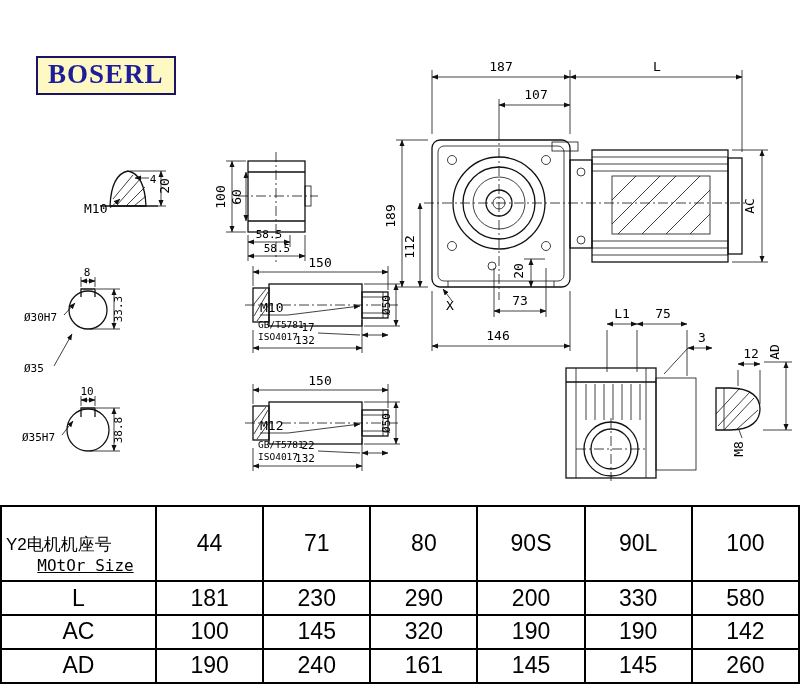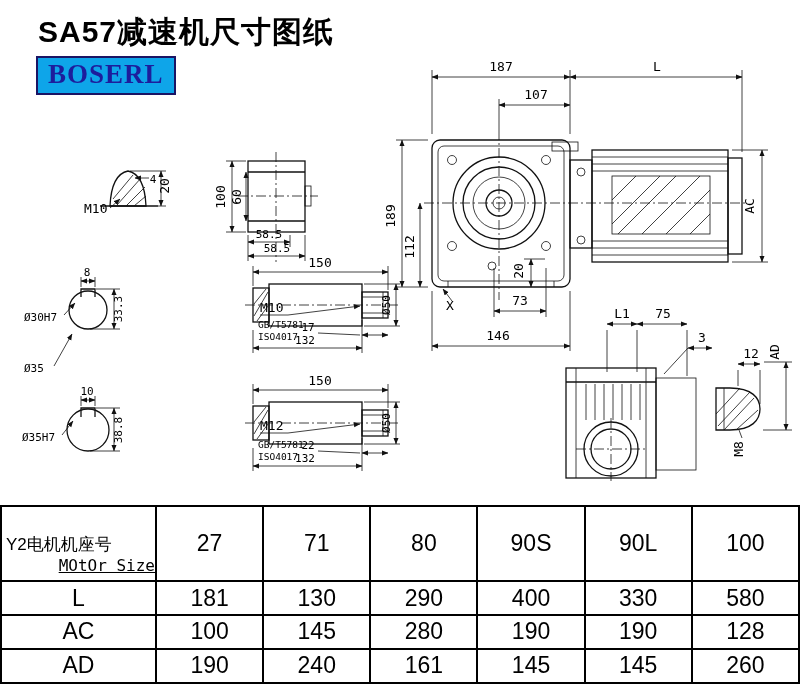--- a/index.html
+++ b/index.html
@@ -1,40 +1,39 @@
 <!DOCTYPE html>
 <html><head>
 <meta charset="utf-8">
 <style>
   * { margin:0; padding:0; box-sizing:border-box; }
   html,body { width:800px; height:684px; background:#fff; font-family:"Liberation Sans",sans-serif; }
   .canvas { position:relative; width:800px; height:684px; background:#fff; overflow:hidden; }
   .page-title { position:absolute; left:38px; top:12px; font-size:30px; font-weight:bold; color:#000; letter-spacing:1px; white-space:nowrap; }
-  .brand-box { position:absolute; left:36px; top:56px; border:2px solid #1b1464; background:#0ea5e9; padding:1px 10px 3px 10px; }
+  .brand-box { position:absolute; left:36px; top:56px; border:2px solid #1b1464; background:#fef9c3; padding:1px 10px 3px 10px; }
   .brand-text { font-family:"Liberation Serif",serif; font-size:27px; font-weight:bold; color:#1d1d9c; letter-spacing:1px; }
   svg.drawing { position:absolute; left:0; top:0; }
   svg text { font-family:"DejaVu Sans Mono",monospace; font-size:13px; fill:#000; text-anchor:middle; }
   svg text.sm { font-size:11px; }
   svg text.xs { font-size:9.5px; }
   svg text.ts { text-anchor:start; }
   .ln   { stroke:#111; stroke-width:1.3; fill:none; }
   .thin { stroke:#111; stroke-width:0.8; fill:none; }
   .dash { stroke:#111; stroke-width:0.8; fill:none; stroke-dasharray:10 3 2 3; }
   table.dims { position:absolute; left:0; top:505px; width:800px; height:179px; border-collapse:collapse; table-layout:fixed; text-align:center; font-size:23px; color:#000; }
   table.dims td { border:2px solid #000; vertical-align:middle; }
   table.dims td.first { width:155px; }
   .hdr-cn { font-size:17px; text-align:left; padding-left:4px;margin-top:20px; }
-  .hdr-en { font-family:"DejaVu Sans Mono",monospace; font-size:16px; text-decoration:underline; text-align:right; padding-left:14px; }
+  .hdr-en { font-family:"DejaVu Sans Mono",monospace; font-size:16px; text-decoration:underline; text-align:center; padding-left:14px; }
 </style>
 </head>
 <body>
 
 <div class="canvas">
 
-  <div class="page-title">SA57减速机尺寸图纸</div>
   <div class="brand-box">
     <span class="brand-text">BOSERL</span>
   </div>
 
   <svg class="drawing" width="800" height="505" viewBox="0 0 800 505">
     <defs>
       <marker id="ar" viewBox="0 0 10 10" refX="9.5" refY="5" markerWidth="8" markerHeight="8" orient="auto-start-reverse">
         <path d="M0,1 L10,5 L0,9 Z" fill="#111"></path>
       </marker>
     </defs>
@@ -299,44 +298,44 @@
     </g>
   </svg>
 
   <table class="dims">
     <tbody>
         <tr>
       <td class="first">
         <div class="hdr-cn">Y2电机机座号</div>
         <div class="hdr-en">MOtOr Size</div>
       </td>
-      <td>27</td>
+      <td>44</td>
       <td>71</td>
       <td>80</td>
       <td>90S</td>
       <td>90L</td>
       <td>100</td>
     </tr>
     <tr>
       <td class="first">L</td>
       <td>181</td>
-      <td>130</td>
+      <td>230</td>
       <td>290</td>
-      <td>400</td>
+      <td>200</td>
       <td>330</td>
       <td>580</td>
     </tr>
     <tr>
       <td class="first">AC</td>
       <td>100</td>
       <td>145</td>
-      <td>280</td>
+      <td>320</td>
       <td>190</td>
       <td>190</td>
-      <td>128</td>
+      <td>142</td>
     </tr>
     <tr>
       <td class="first">AD</td>
       <td>190</td>
       <td>240</td>
       <td>161</td>
       <td>145</td>
       <td>145</td>
       <td>260</td>
     </tr>

